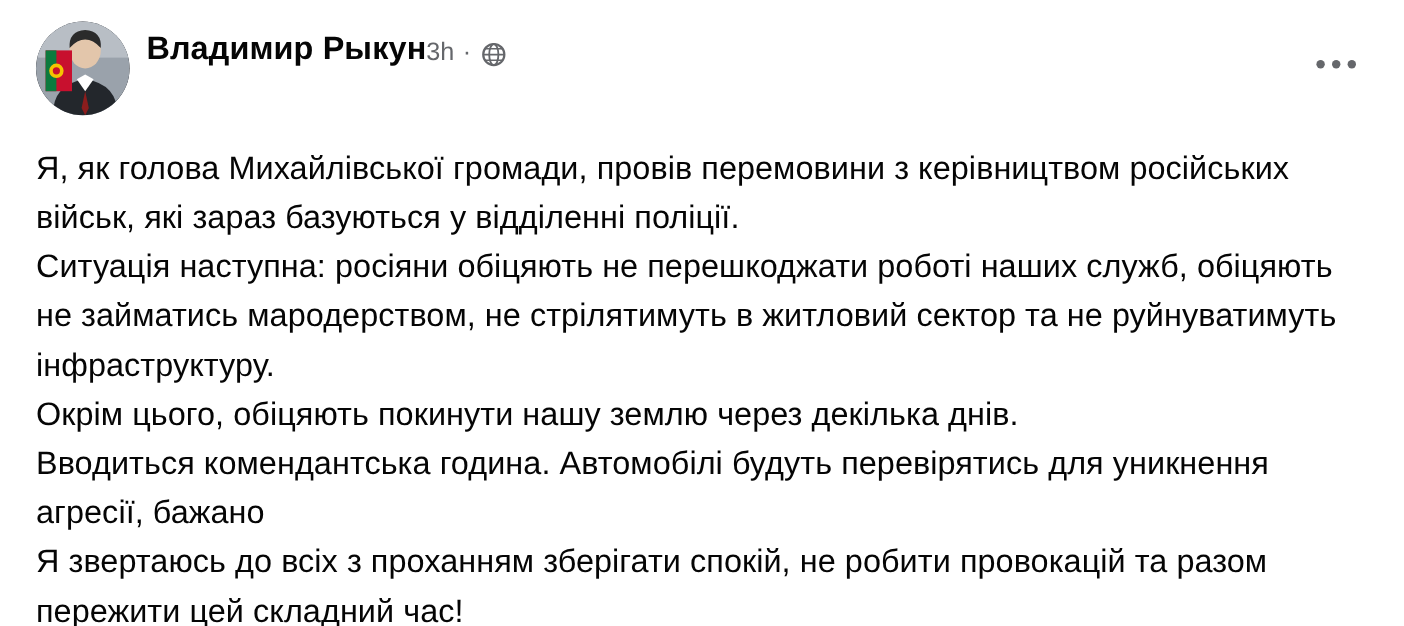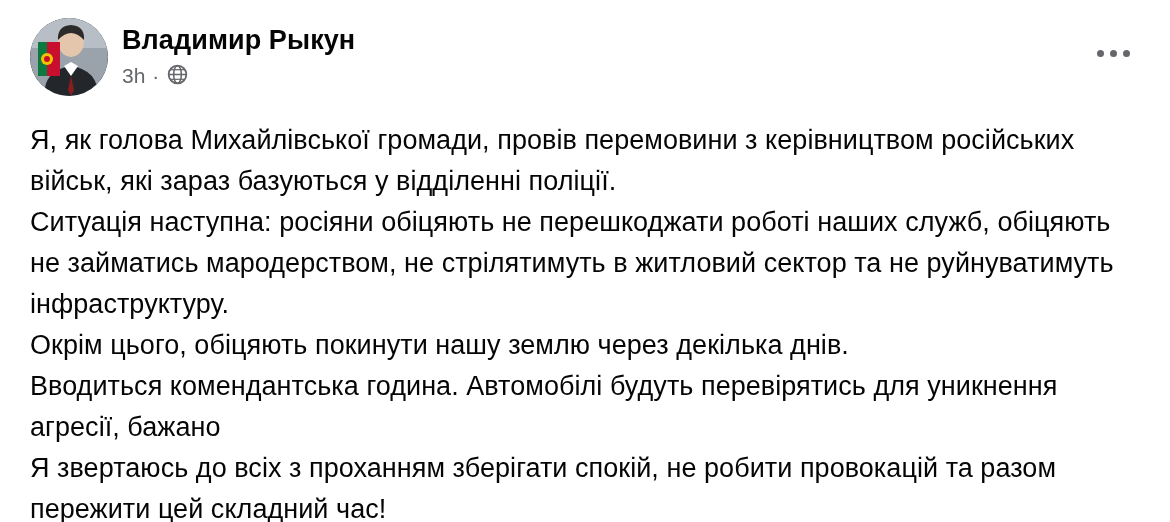--- a/index.html
+++ b/index.html
@@ -37,36 +37,36 @@
     border-radius: 50%;
     flex: 0 0 78px;
     overflow: hidden;
     position: relative;
     background: #2c3138;
   }
   .avatar svg { display: block; width: 78px; height: 78px; }
 
   .header-text {
     display: flex;
-    flex-direction: column;
+    flex-direction: row;
     justify-content: flex-start;
     padding-top: 6px;
   }
 
   .author-name {
     font-size: 27px;
     font-weight: bold;
     line-height: 32px;
     color: #050505;
     letter-spacing: 0.1px;
   }
 
   .meta-row {
     display: flex;
-    align-items: flex-start;
+    align-items: flex-end;
     gap: 7px;
     margin-top: 7px;
     color: #65676b;
     font-size: 21px;
     line-height: 26px;
   }
   .meta-dot {
     color: #65676b;
     font-size: 21px;
     line-height: 26px;

